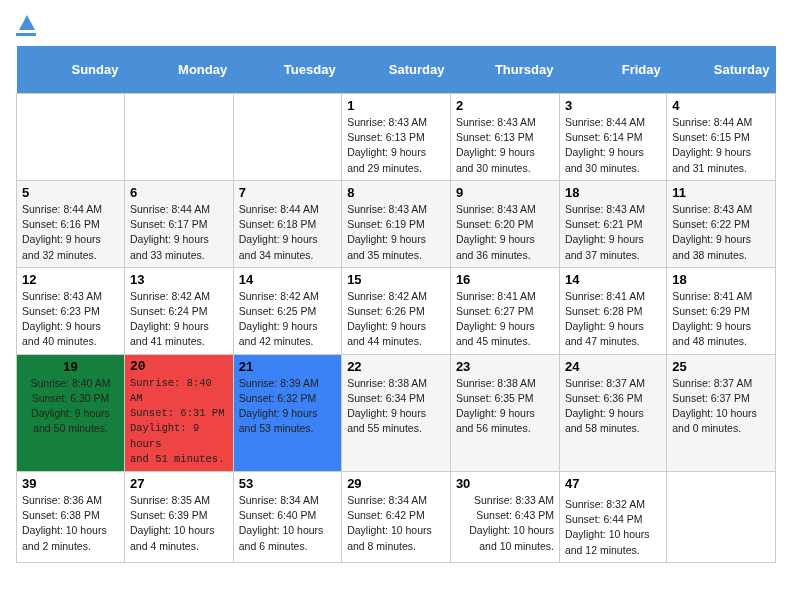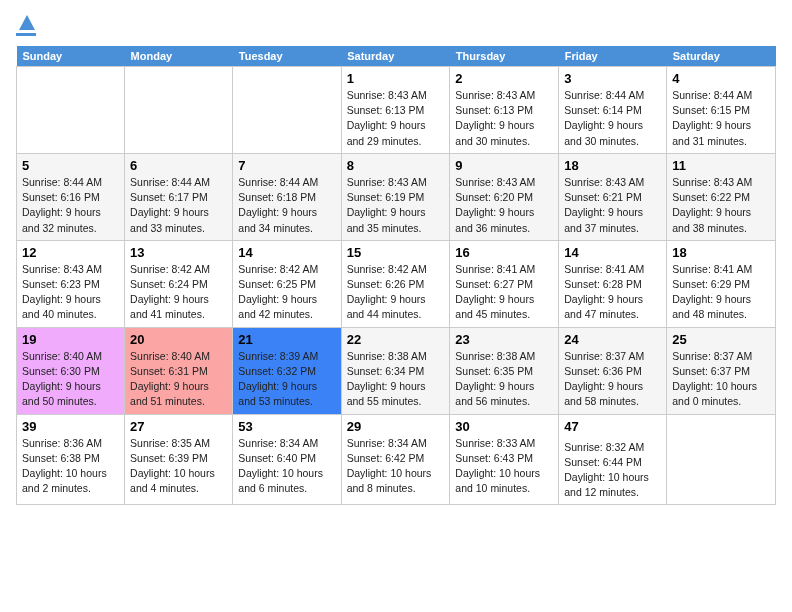--- a/index.html
+++ b/index.html
@@ -29,23 +29,23 @@
       color: #333;
     }
     .calendar {
       width: 100%;
       border-collapse: collapse;
       font-size: 11px;
     }
     .calendar th {
       background: #4a90d9;
       color: #fff;
-      text-align: left;
-      padding: 4px 6px;
-      font-size: 11px;
+      text-align: right;
+      padding: 16px 6px;
+      font-size: 13px;
       font-weight: bold;
     }
     .calendar td {
       border: 1px solid #ccc;
       vertical-align: top;
       padding: 4px 5px;
       width: 113px;
       min-height: 80px;
       background: #fff;
     }
@@ -261,28 +261,28 @@
         </td>
         <td>
           <span class="day-num">18</span>
           <div class="day-info" style="white-space: pre-line;">Sunrise: 8:41 AM
 Sunset: 6:29 PM
 Daylight: 9 hours
 and 48 minutes.</div>
         </td>
       </tr>
       <tr>
-        <td style="background: #f0abfc;">
+        <td style="background: #15803d; text-align: center;">
           <span class="day-num">19</span>
           <div class="day-info" style="white-space: pre-line;">Sunrise: 8:40 AM
 Sunset: 6:30 PM
 Daylight: 9 hours
 and 50 minutes.</div>
         </td>
-        <td style="background: #fca5a5;">
+        <td style="background: #ef4444; font-family: Liberation Mono, monospace;">
           <span class="day-num">20</span>
           <div class="day-info" style="white-space: pre-line;">Sunrise: 8:40 AM
 Sunset: 6:31 PM
 Daylight: 9 hours
 and 51 minutes.</div>
         </td>
         <td style="background: #3b82f6;">
           <span class="day-num">21</span>
           <div class="day-info" style="white-space: pre-line;">Sunrise: 8:39 AM
 Sunset: 6:32 PM
@@ -342,21 +342,21 @@
         </td>
         <td>
           <span class="day-num">29</span>
           <div class="day-info" style="white-space: pre-line;">Sunrise: 8:34 AM
 Sunset: 6:42 PM
 Daylight: 10 hours
 and 8 minutes.</div>
         </td>
         <td>
           <span class="day-num">30</span>
-          <div class="day-info" style="white-space: pre-line;">Sunrise: 8:33 AM
+          <div class="day-info" style="white-space: pre-line; text-align: right;">Sunrise: 8:33 AM
 Sunset: 6:43 PM
 Daylight: 10 hours
 and 10 minutes.</div>
         </td>
         <td>
           <span class="day-num">47</span>
           <div class="day-info" style="white-space: pre-line; margin-top: 6px;">Sunrise: 8:32 AM
 Sunset: 6:44 PM
 Daylight: 10 hours
 and 12 minutes.</div>

